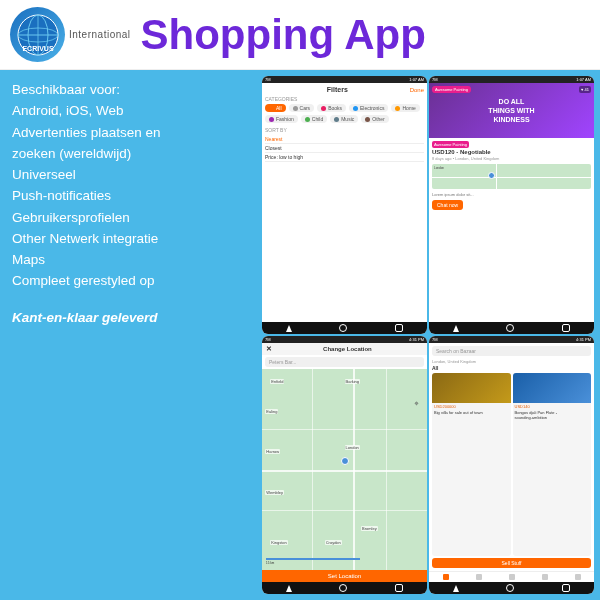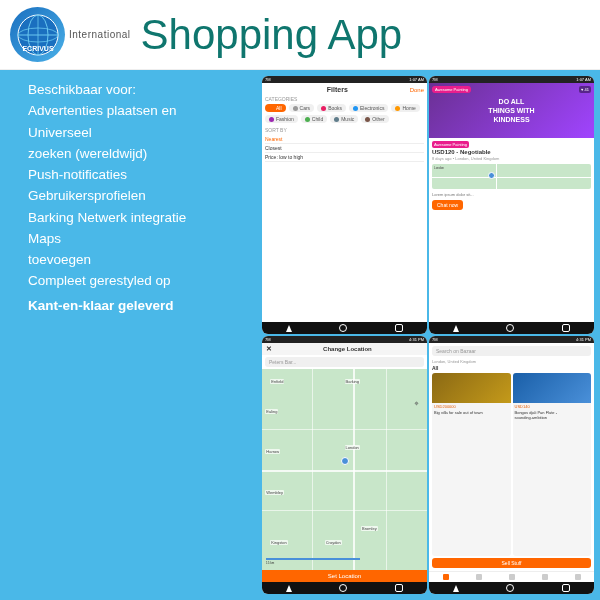--- a/index.html
+++ b/index.html
@@ -48,47 +48,48 @@
       letter-spacing: 0.5px;
     }
     .header-title {
       font-size: 42px;
       font-weight: 900;
       color: #00aaff;
       margin-left: 10px;
       line-height: 1;
     }
     .header-title span {
-      font-weight: 400;
-      color: #0f766e;
+      font-weight: 700;
+      color: #6d28d9;
     }
 
     
     .main {
       display: flex;
       height: 530px;
       background: #4ab8e8;
     }
 
     
     .left-col {
       width: 260px;
       background: #4ab8e8;
-      padding: 10px 28px;
+      padding: 10px 12px;
       flex-shrink: 0;
     }
     .left-col p {
       font-size: 13.5px;
       color: #fff;
       line-height: 1.5;
       margin-bottom: 1px;
     }
     .left-col p.bold {
       font-weight: bold;
-      margin-top: 4px;
+      margin-top: 16px;
+      font-style: italic;
     }
 
     
     .right-col {
       flex: 1;
       display: grid;
       grid-template-columns: 1fr 1fr;
       grid-template-rows: 1fr 1fr;
       gap: 2px;
       background: #4ab8e8;
@@ -445,28 +446,28 @@
   </div>
   <div class="header-title">
     <span>Shopping</span><span> App</span>
   </div>
 </div>
 
 <div class="main">
 
   <div class="left-col">
     <p>Beschikbaar voor:</p>
+    <p>Android, iOS, Web</p>
     <p>Advertenties plaatsen en</p>
+    <p>zoeken (wereldwijd)</p>
     <p>Universeel</p>
-    <p>zoeken (wereldwijd)</p>
     <p>Push-notificaties</p>
     <p>Gebruikersprofielen</p>
-    <p>Barking Netwerk integratie</p>
+    <p>Other Netwerk integratie</p>
     <p>Maps</p>
-    <p>toevoegen</p>
     <p>Compleet gerestyled op</p>
     <p class="bold">Kant-en-klaar geleverd</p>
   </div>
 
   <div class="right-col">
 
     <div class="phone-screen">
       <div class="status-bar">
         <span>7M</span>
         <span>1:07 AM</span>

